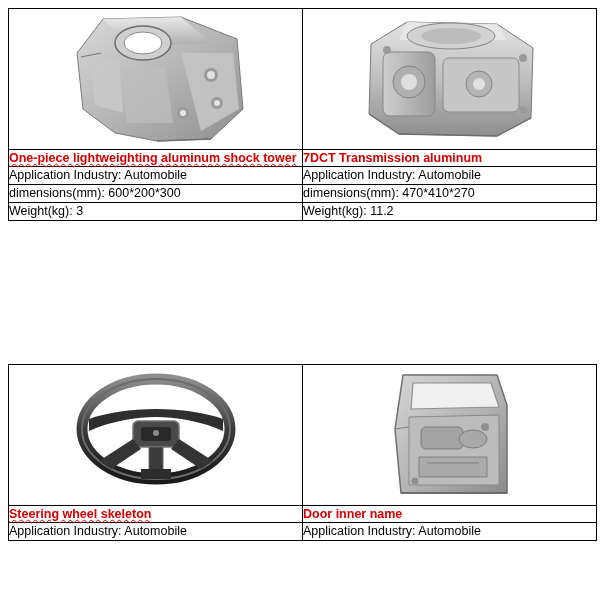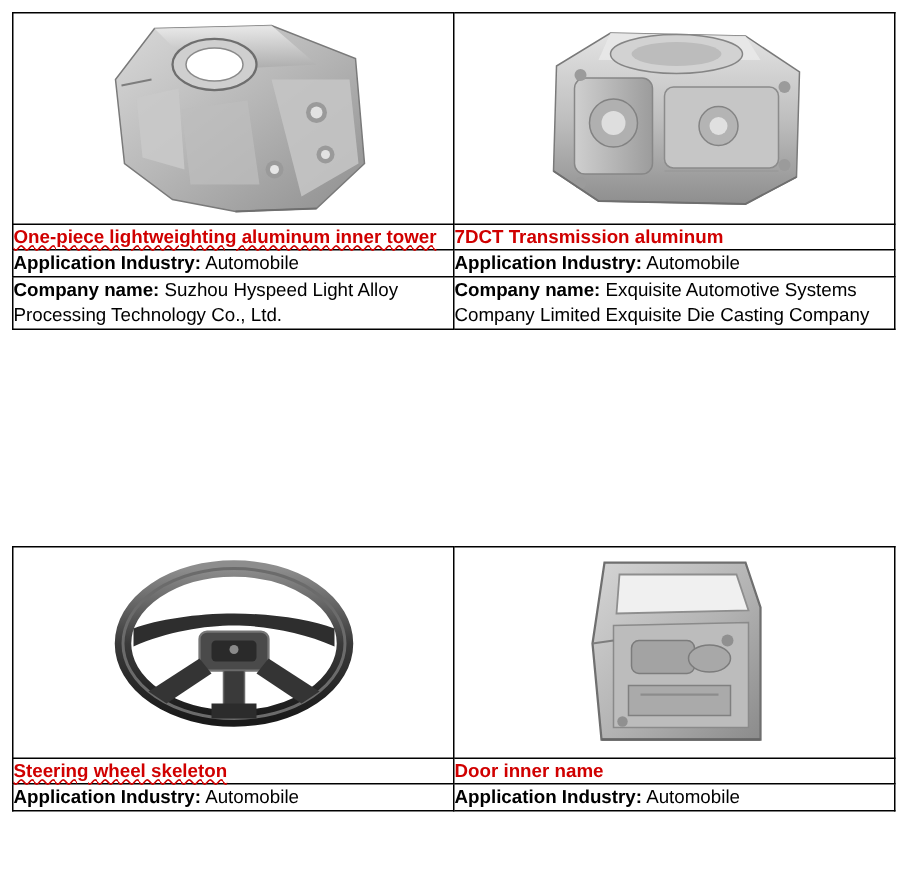--- a/index.html
+++ b/index.html
@@ -57,21 +57,21 @@
     padding: 4px 5px 5px 5px;
     line-height: 16px;
   }
   .underline-wavy {
     text-decoration: underline;
     text-decoration-style: wavy;
     text-decoration-color: #d00000;
     text-decoration-thickness: 1px;
   }
   .lbl {
-    font-weight: bold;
+    font-weight: normal;
   }
   .col-half {
     width: 294px;
   }
   
   .art {
     display: block;
     margin: 0 auto;
   }
   .img-wrap {
@@ -155,46 +155,54 @@
               <circle cx="40" cy="108" r="4" fill="#9b9b9b"></circle>
               <path d="M22,100 L52,120 L150,122 L184,104" fill="none" stroke="#6f6f6f" stroke-width="1.3"></path>
               <path d="M96,100 L172,100" stroke="#9a9a9a" stroke-width="1" fill="none"></path>
             </svg>
           </div>
         </td>
       </tr>
 
       <tr>
         <td class="title-cell">
-          <span class="underline-wavy">One-piece lightweighting aluminum inner tower</span>
+          <span class="underline-wavy">One-piece lightweighting aluminum shock tower</span>
         </td>
         <td class="title-cell">
           <span>7DCT Transmission aluminum</span>
         </td>
       </tr>
 
       <tr>
         <td class="cell-text">
           <span class="lbl">Application Industry:</span><span> Automobile</span>
         </td>
         <td class="cell-text">
           <span class="lbl">Application Industry:</span><span> Automobile</span>
         </td>
       </tr>
 
-
-
-      <tr>
-        <td class="cell-text">
-          <span class="lbl">Company name:</span><span> Suzhou Hyspeed Light Alloy Processing Technology Co., Ltd.</span>
-        </td>
-        <td class="cell-text">
-          <span class="lbl">Company name:</span><span> Exquisite Automotive Systems Company Limited Exquisite Die Casting Company</span>
-        </td>
-      </tr>
+      <tr>
+        <td class="cell-text">
+          <span class="lbl">dimensions(mm):</span><span> 600*200*300</span>
+        </td>
+        <td class="cell-text">
+          <span class="lbl">dimensions(mm):</span><span> 470*410*270</span>
+        </td>
+      </tr>
+
+      <tr>
+        <td class="cell-text">
+          <span class="lbl">Weight(kg):</span><span> 3</span>
+        </td>
+        <td class="cell-text">
+          <span class="lbl">Weight(kg):</span><span> 11.2</span>
+        </td>
+      </tr>
+
 
     </tbody>
   </table>
 
   <table class="table table-bottom">
     <colgroup>
         <col class="col-half">
         <col class="col-half">
       </colgroup>
     <tbody>

